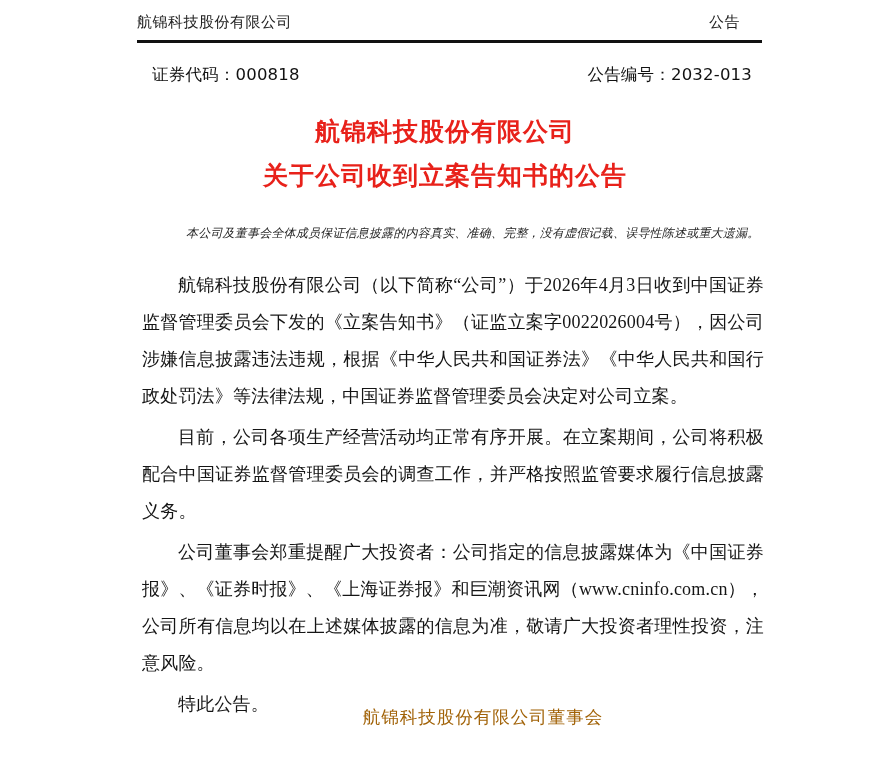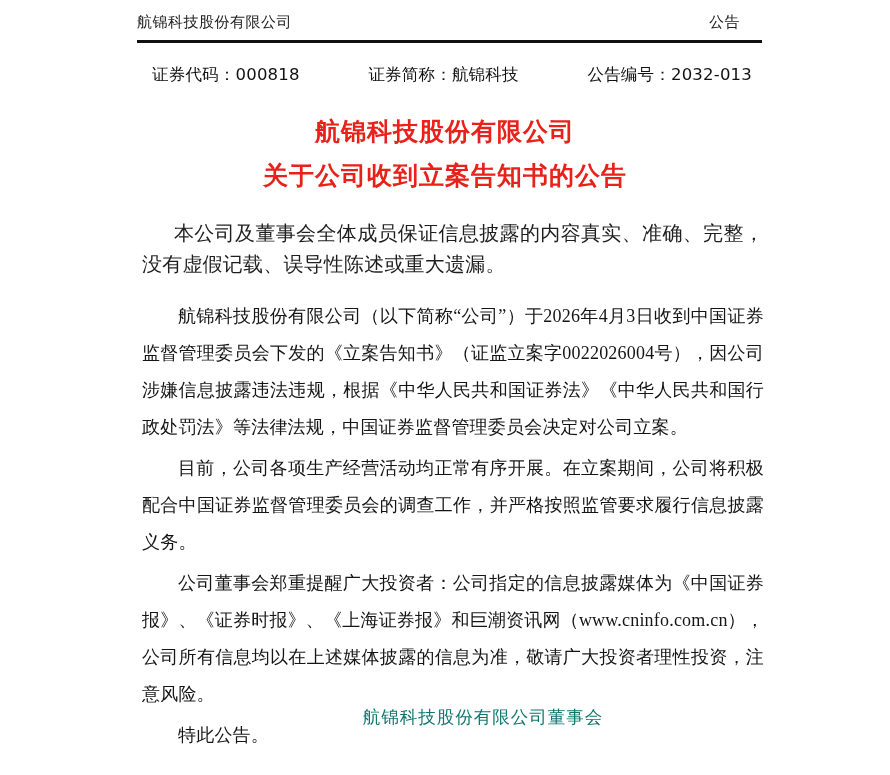--- a/index.html
+++ b/index.html
@@ -85,28 +85,29 @@
   
   .body-block {
     position: absolute;
     left: 142px;
     top: 218px;
     width: 622px;
   }
 
   .disclaimer {
     font-family: "DejaVu Serif", "Liberation Serif", serif;
-    font-size: 20px;
+    font-style: italic;
+    font-size: 12px;
     line-height: 31px;
     text-align: justify;
     text-justify: inter-character;
     text-indent: 32px;
     color: #1e1e1e;
     letter-spacing: 0.2px;
-    margin: 0 0 18px 0;
+    margin: 0 0 18px 12px;
   }
 
   p.para {
     font-family: "Liberation Serif", "DejaVu Serif", serif;
     font-size: 18px;
     line-height: 37px;
     text-align: justify;
     text-justify: inter-character;
     text-indent: 36px;
     letter-spacing: 0.2px;
@@ -119,21 +120,21 @@
 
   
   .signature {
     position: absolute;
     left: 142px;
     top: 700px;
     width: 622px;
     text-align: center;
     font-family: "Liberation Serif", "DejaVu Serif", serif;
     font-size: 17.5px;
-    color: #0f766e;
+    color: #a16207;
     letter-spacing: 1px;
   }
   .signature .sig-org {
     padding-left: 60px;
     line-height: 34px;
   }
   .signature .sig-date {
     padding-left: 60px;
     line-height: 40px;
     letter-spacing: 2px;
@@ -145,21 +146,20 @@
 <div class="page">
 
   <div class="doc-header">
     <span class="left-label">航锦科技股份有限公司</span>
     <span class="right-label">公告</span>
   </div>
   <div class="header-rule"></div>
 
   <div class="info-line">
     <span>证券代码：000818</span>
-    <span>证券简称：航锦科技</span>
     <span>公告编号：2032-013</span>
   </div>
 
   <div class="title-block">
     <div class="title-line" style="color: rgb(232, 33, 26);">航锦科技股份有限公司</div>
     <div class="title-line" style="color: rgb(232, 33, 26);">关于公司收到立案告知书的公告</div>
   </div>
 
   <div class="body-block">
     <p class="disclaimer">本公司及董事会全体成员保证信息披露的内容真实、准确、完整，没有虚假记载、误导性陈述或重大遗漏。</p>

